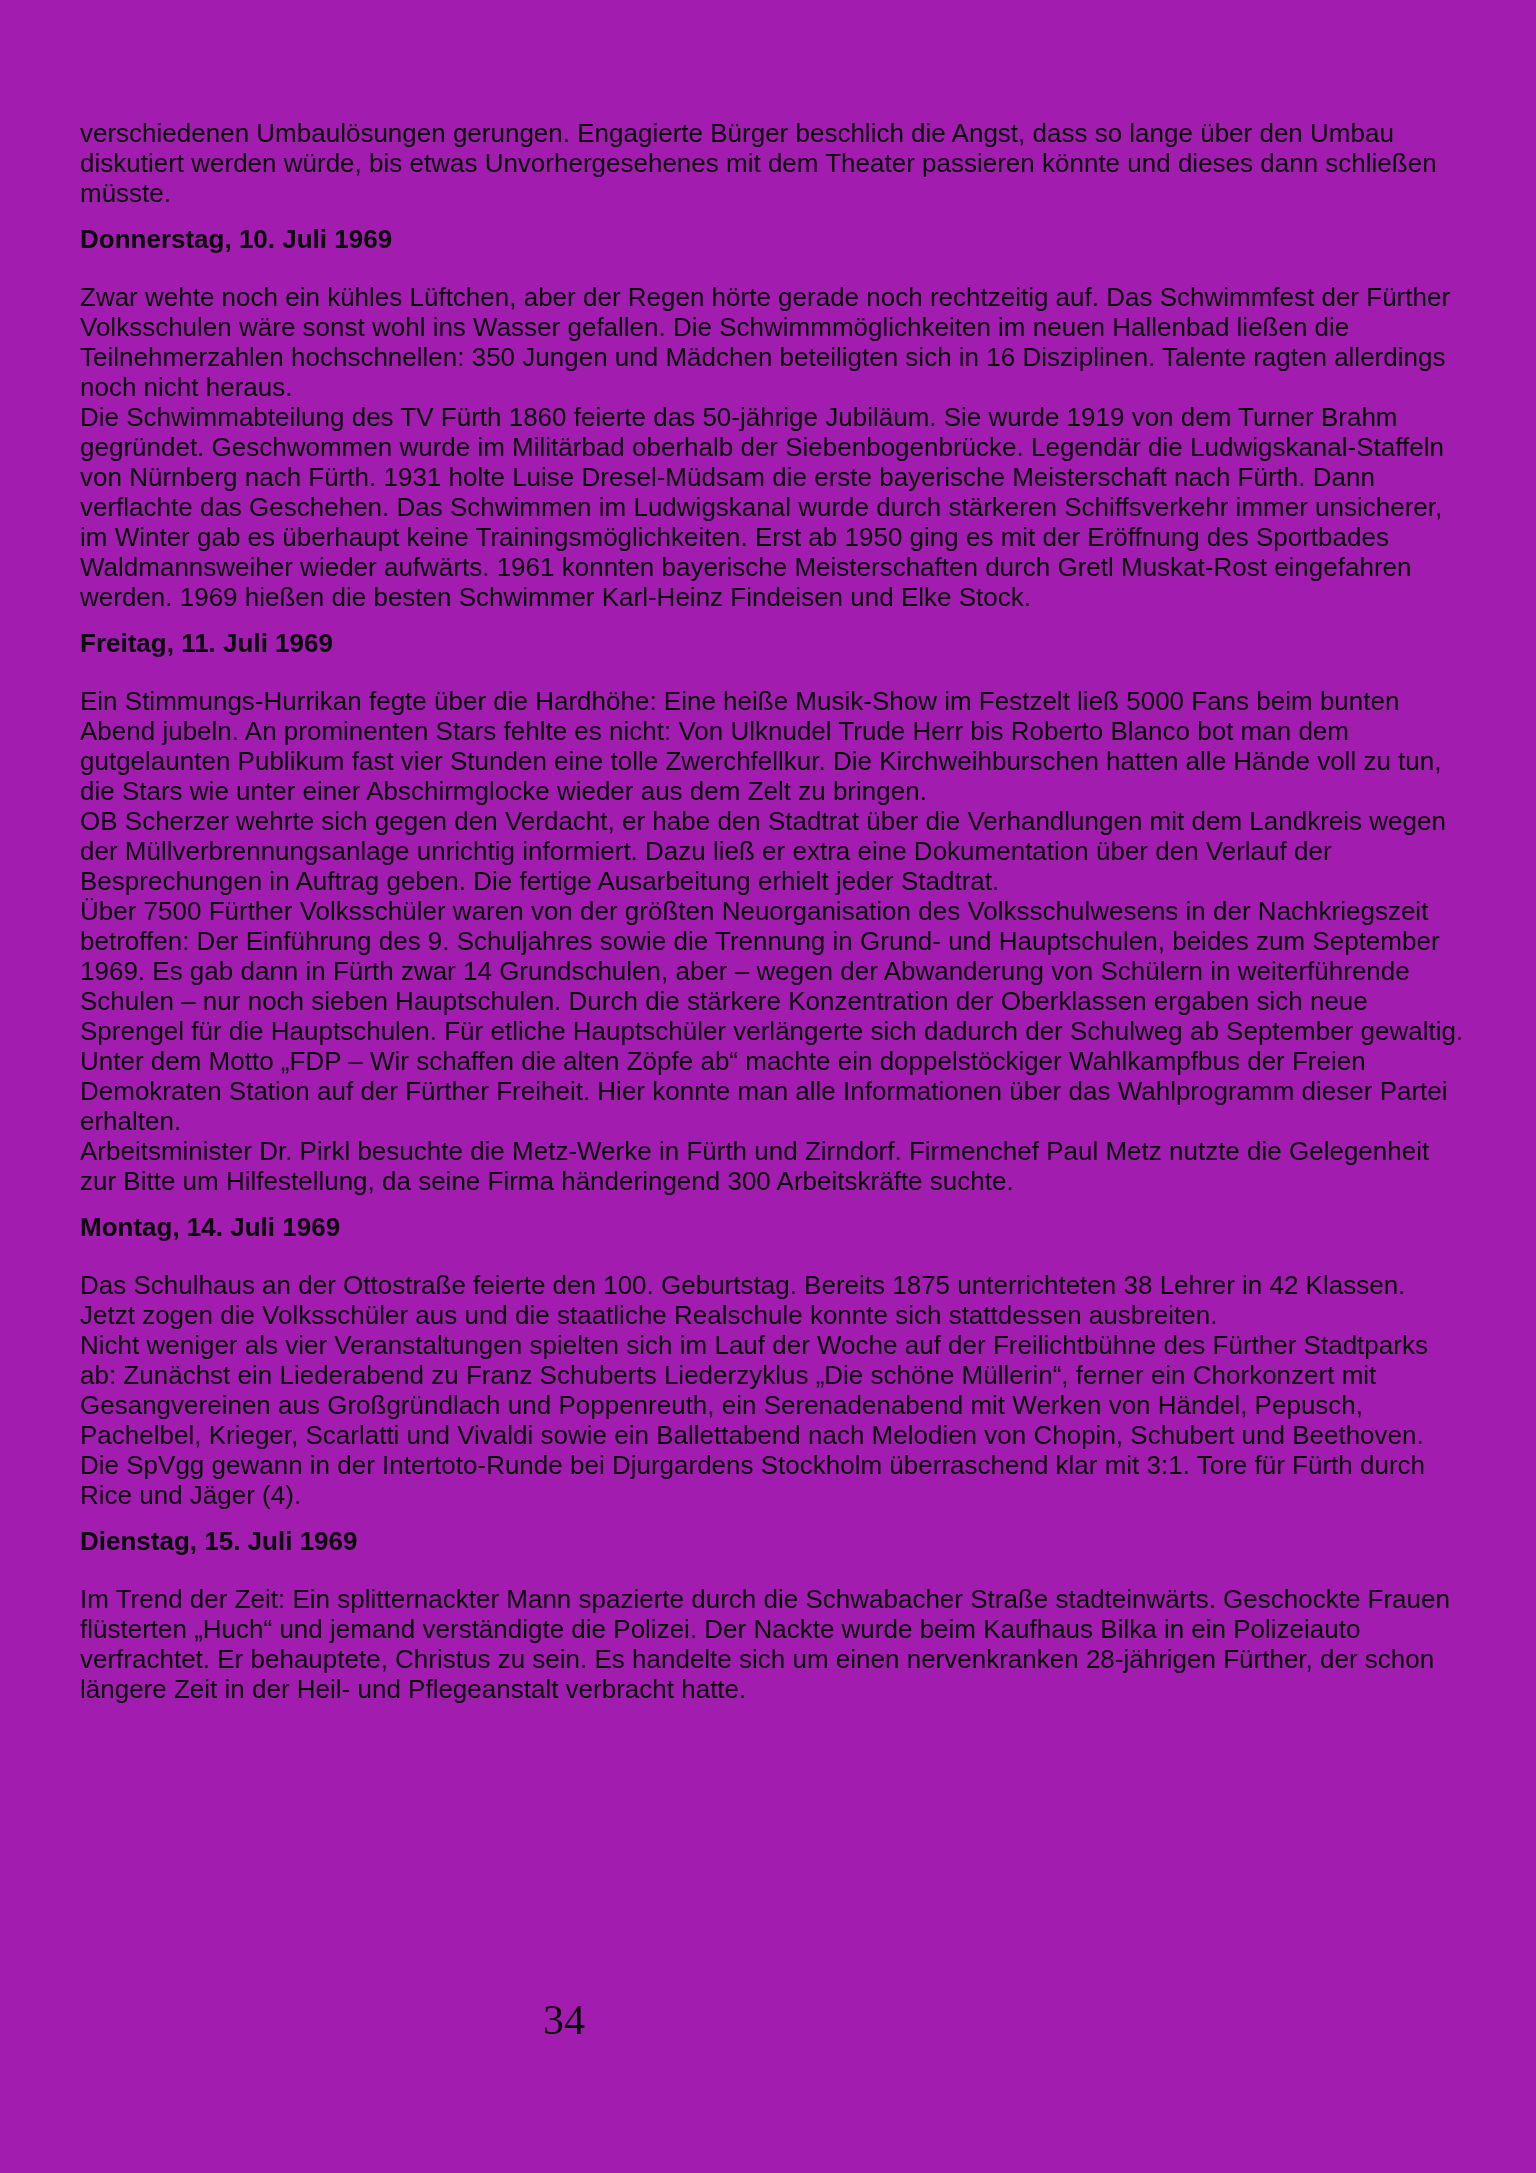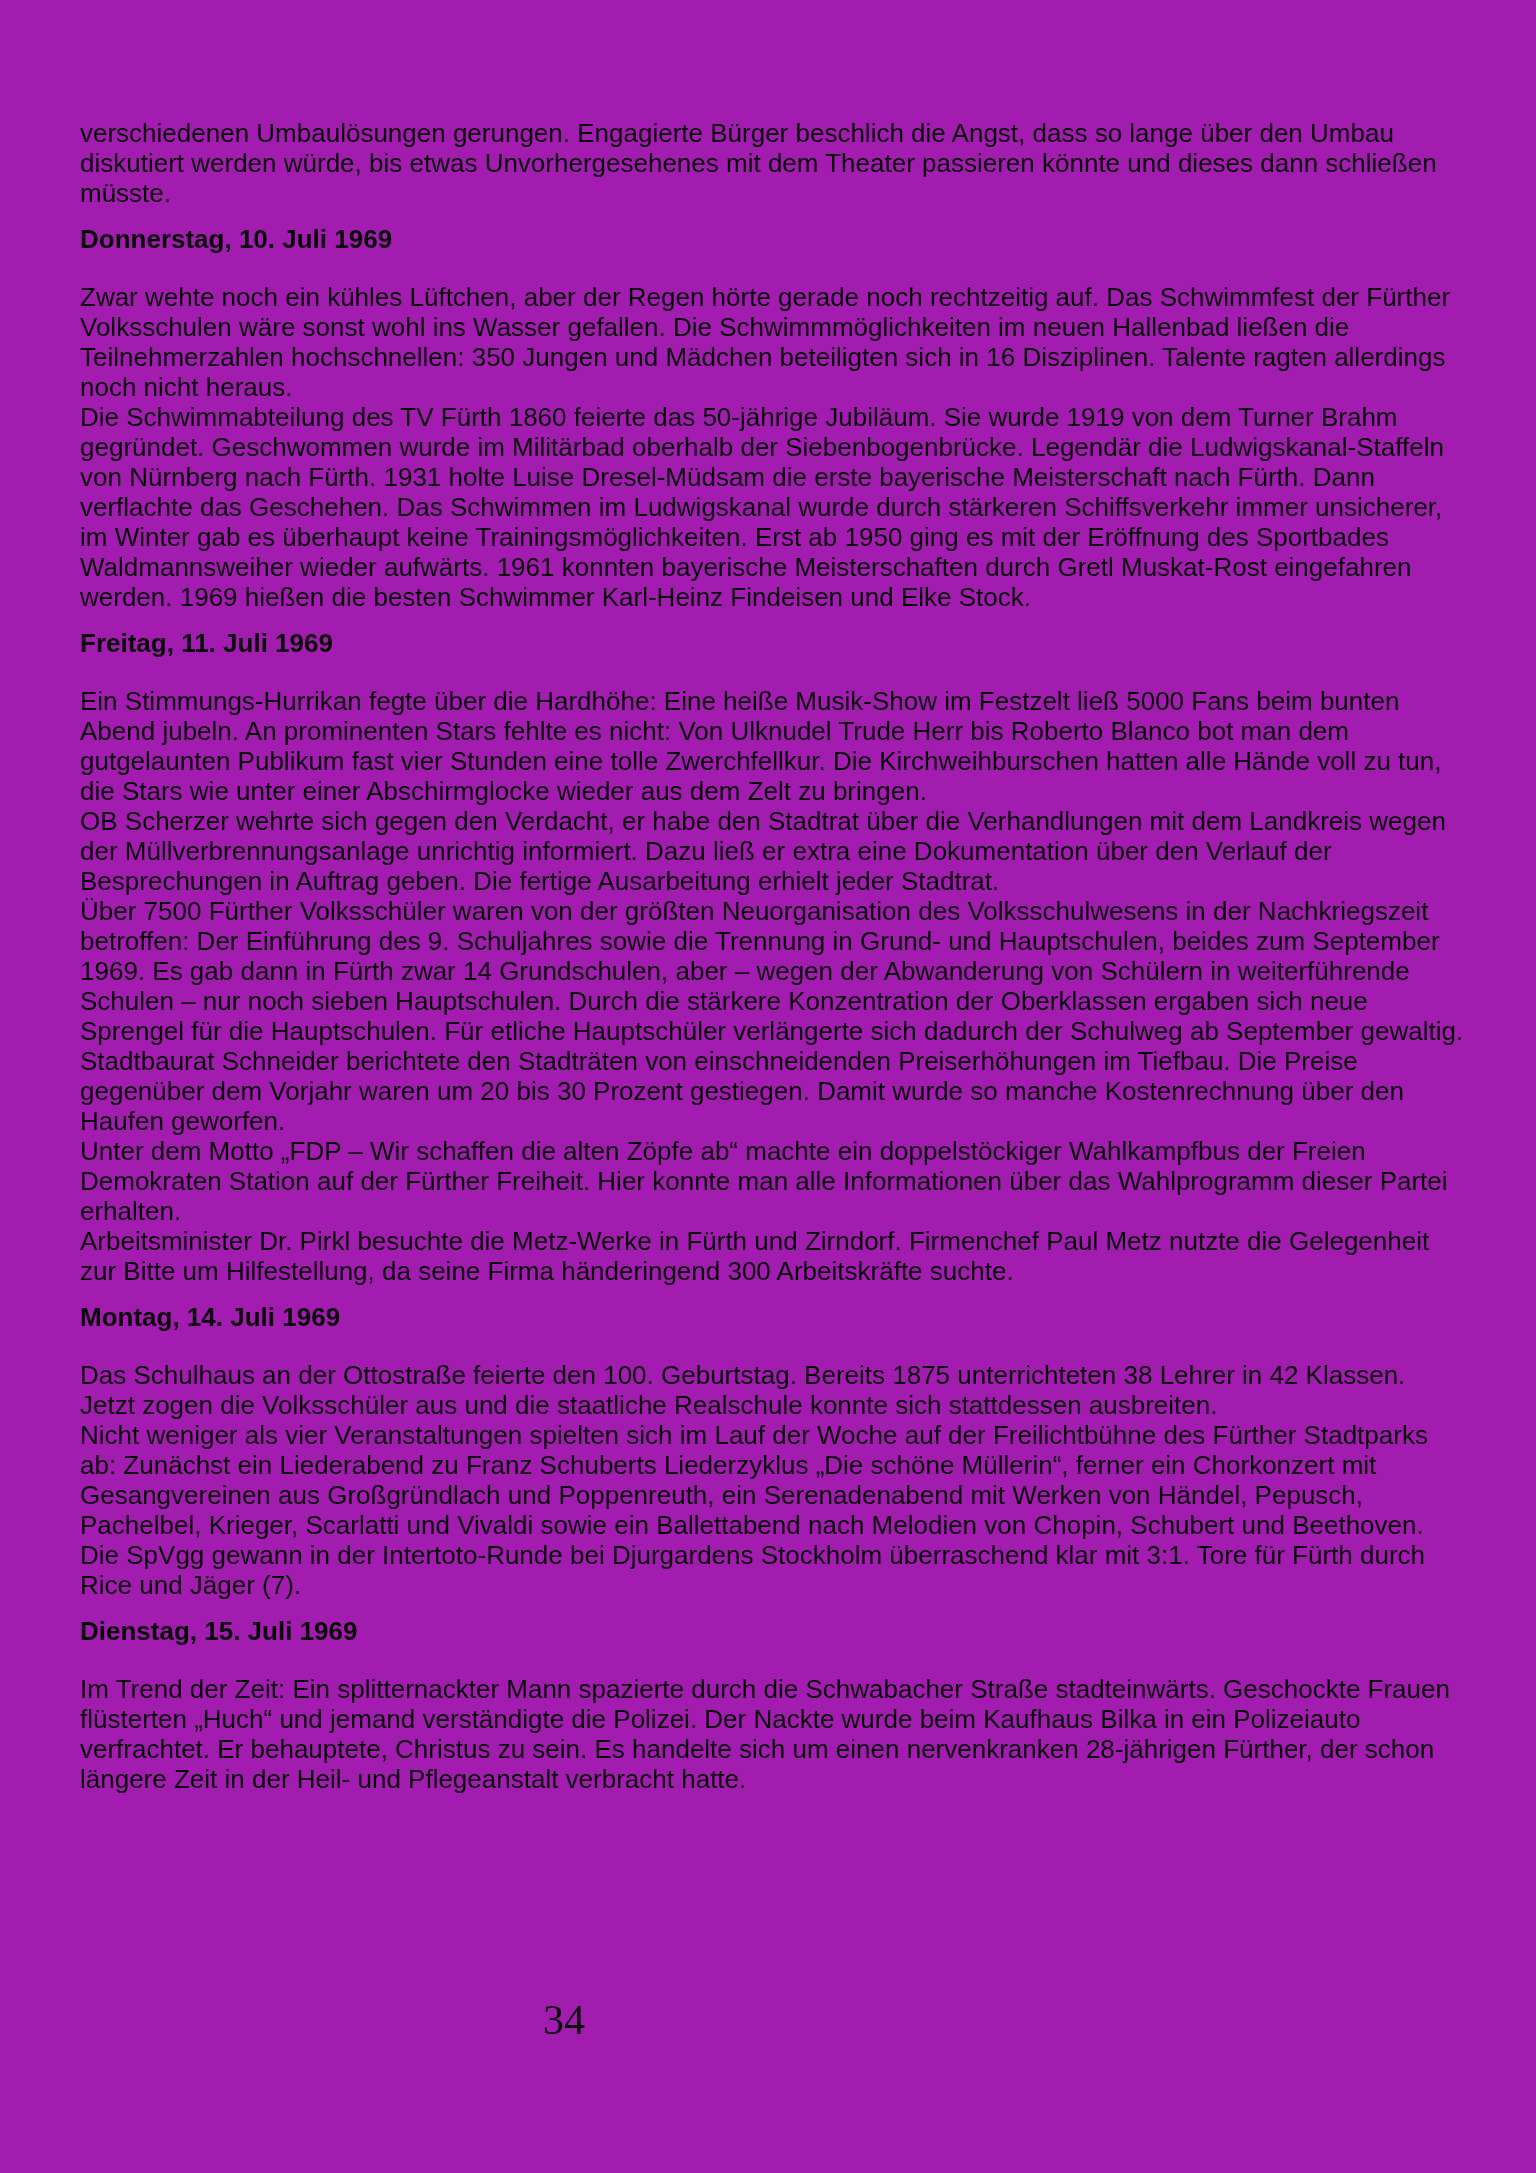--- a/index.html
+++ b/index.html
@@ -56,28 +56,27 @@
 
     <h2 class="section-heading">Donnerstag, 10. Juli 1969</h2>
     <p>Zwar wehte noch ein kühles Lüftchen, aber der Regen hörte gerade noch rechtzeitig auf. Das Schwimmfest der Fürther Volksschulen wäre sonst wohl ins Wasser gefallen. Die Schwimmmöglichkeiten im neuen Hallenbad ließen die Teilnehmerzahlen hochschnellen: 350 Jungen und Mädchen beteiligten sich in 16 Disziplinen. Talente ragten allerdings noch nicht heraus.</p>
     <p>Die Schwimmabteilung des TV Fürth 1860 feierte das 50-jährige Jubiläum. Sie wurde 1919 von dem Turner Brahm gegründet. Geschwommen wurde im Militärbad oberhalb der Siebenbogenbrücke. Legendär die Ludwigskanal-Staffeln von Nürnberg nach Fürth. 1931 holte Luise Dresel-Müdsam die erste bayerische Meisterschaft nach Fürth. Dann verflachte das Geschehen. Das Schwimmen im Ludwigskanal wurde durch stärkeren Schiffsverkehr immer unsicherer, im Winter gab es überhaupt keine Trainingsmöglichkeiten. Erst ab 1950 ging es mit der Eröffnung des Sportbades Waldmannsweiher wieder aufwärts. 1961 konnten bayerische Meisterschaften durch Gretl Muskat-Rost eingefahren werden. 1969 hießen die besten Schwimmer Karl-Heinz Findeisen und Elke Stock.</p>
 
     <h2 class="section-heading">Freitag, 11. Juli 1969</h2>
     <p>Ein Stimmungs-Hurrikan fegte über die Hardhöhe: Eine heiße Musik-Show im Festzelt ließ 5000 Fans beim bunten Abend jubeln. An prominenten Stars fehlte es nicht: Von Ulknudel Trude Herr bis Roberto Blanco bot man dem gutgelaunten Publikum fast vier Stunden eine tolle Zwerchfellkur. Die Kirchweihburschen hatten alle Hände voll zu tun, die Stars wie unter einer Abschirmglocke wieder aus dem Zelt zu bringen.</p>
     <p>OB Scherzer wehrte sich gegen den Verdacht, er habe den Stadtrat über die Verhandlungen mit dem Landkreis wegen der Müllverbrennungsanlage unrichtig informiert. Dazu ließ er extra eine Dokumentation über den Verlauf der Besprechungen in Auftrag geben. Die fertige Ausarbeitung erhielt jeder Stadtrat.</p>
 
     <p>Über 7500 Fürther Volksschüler waren von der größten Neuorganisation des Volksschulwesens in der Nachkriegszeit betroffen: Der Einführung des 9. Schuljahres sowie die Trennung in Grund- und Hauptschulen, beides zum September 1969. Es gab dann in Fürth zwar 14 Grundschulen, aber – wegen der Abwanderung von Schülern in weiterführende Schulen – nur noch sieben Hauptschulen. Durch die stärkere Konzentration der Oberklassen ergaben sich neue Sprengel für die Hauptschulen. Für etliche Hauptschüler verlängerte sich dadurch der Schulweg ab September gewaltig.</p>
-    <p>Stadtbaurat Schneider berichtete den Stadträten von einschneidenden Preiserhöhungen im Tiefbau. Die Preise gegenüber dem Vorjahr waren um 20 bis 30 Prozent gestiegen. Damit wurde so manche Kostenrechnung über den Haufen geworfen.</p>
     <p>Unter dem Motto „FDP – Wir schaffen die alten Zöpfe ab“ machte ein doppelstöckiger Wahlkampfbus der Freien Demokraten Station auf der Fürther Freiheit. Hier konnte man alle Informationen über das Wahlprogramm dieser Partei erhalten.</p>
     <p>Arbeitsminister Dr. Pirkl besuchte die Metz-Werke in Fürth und Zirndorf. Firmenchef Paul Metz nutzte die Gelegenheit zur Bitte um Hilfestellung, da seine Firma händeringend 300 Arbeitskräfte suchte.</p>
 
     <h2 class="section-heading">Montag, 14. Juli 1969</h2>
     <p>Das Schulhaus an der Ottostraße feierte den 100. Geburtstag. Bereits 1875 unterrichteten 38 Lehrer in 42 Klassen. Jetzt zogen die Volksschüler aus und die staatliche Realschule konnte sich stattdessen ausbreiten.</p>
     <p>Nicht weniger als vier Veranstaltungen spielten sich im Lauf der Woche auf der Freilichtbühne des Fürther Stadtparks ab: Zunächst ein Liederabend zu Franz Schuberts Liederzyklus „Die schöne Müllerin“, ferner ein Chorkonzert mit Gesangvereinen aus Großgründlach und Poppenreuth, ein Serenadenabend mit Werken von Händel, Pepusch, Pachelbel, Krieger, Scarlatti und Vivaldi sowie ein Ballettabend nach Melodien von Chopin, Schubert und Beethoven.</p>
-    <p>Die SpVgg gewann in der Intertoto-Runde bei Djurgardens Stockholm überraschend klar mit 3:1. Tore für Fürth durch Rice und Jäger (7).</p>
+    <p>Die SpVgg gewann in der Intertoto-Runde bei Djurgardens Stockholm überraschend klar mit 3:1. Tore für Fürth durch Rice und Jäger (4).</p>
 
     <h2 class="section-heading">Dienstag, 15. Juli 1969</h2>
     <p>Im Trend der Zeit: Ein splitternackter Mann spazierte durch die Schwabacher Straße stadteinwärts. Geschockte Frauen flüsterten „Huch“ und jemand verständigte die Polizei. Der Nackte wurde beim Kaufhaus Bilka in ein Polizeiauto verfrachtet. Er behauptete, Christus zu sein. Es handelte sich um einen nervenkranken 28-jährigen Fürther, der schon längere Zeit in der Heil- und Pflegeanstalt verbracht hatte.</p>
 
   </div>
 
   <div class="page-number">34</div>
 </div>
 
 </body></html>

